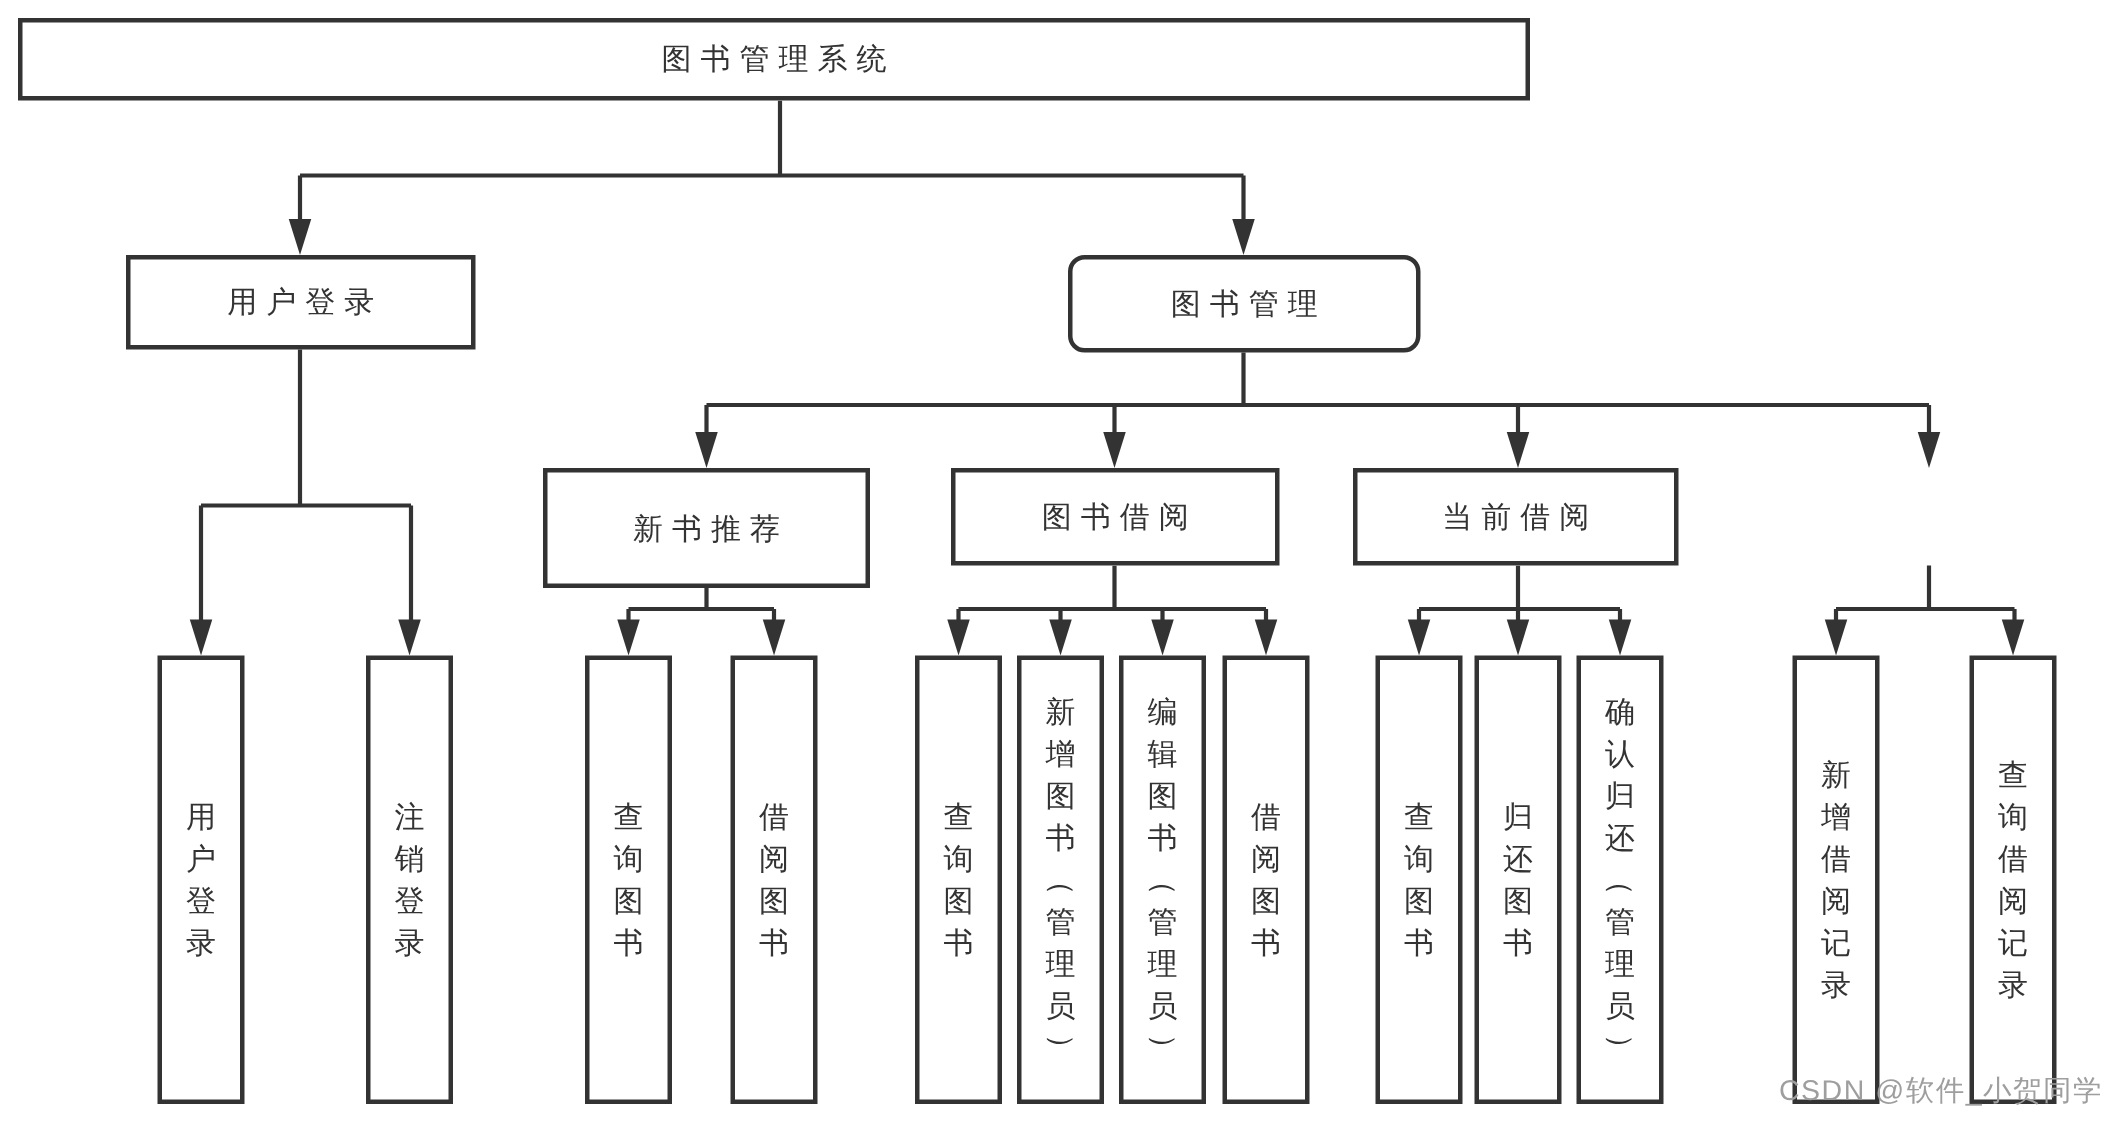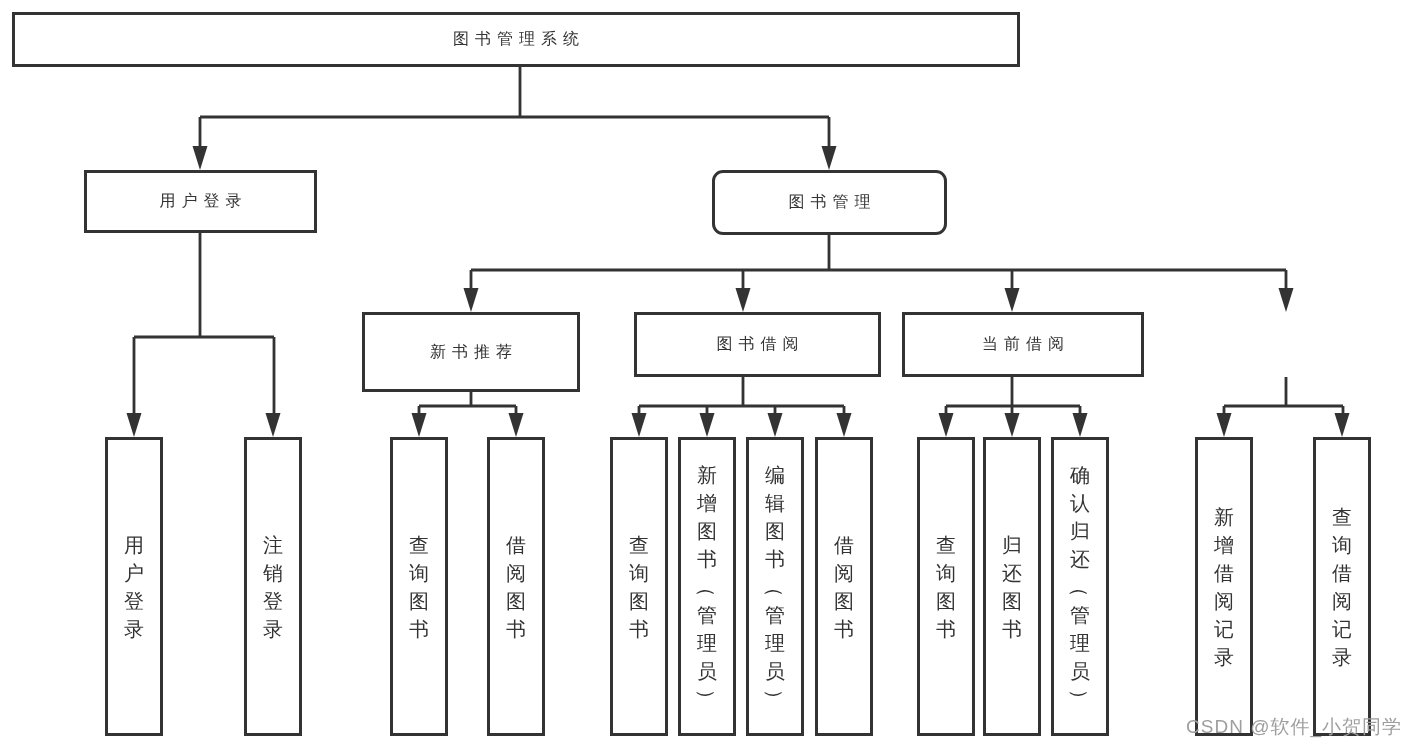--- a/index.html
+++ b/index.html
@@ -7,37 +7,37 @@
   #canvas{
     position:relative;width:1405px;height:747px;background:var(--background,#fff);
     font-family:"Liberation Sans","DejaVu Sans",sans-serif;overflow:hidden;
   }
   svg.connectors{position:absolute;left:0;top:0;width:1405px;height:747px;}
   svg.connectors path{stroke:var(--line,#333);stroke-width:2.8;fill:none;}
   svg.connectors polygon{fill:var(--line,#333);}
   .node{
     position:absolute;box-sizing:border-box;border:3px solid var(--border,#333);
     background:#fff;display:flex;align-items:center;justify-content:center;
-    font-size:16px;letter-spacing:6px;text-indent:6px;color:var(--text,#333);
+    font-size:20px;letter-spacing:6px;text-indent:6px;color:var(--text,#333);
     white-space:nowrap;
   }
   .leaf{
     position:absolute;top:437px;width:58px;height:299px;box-sizing:border-box;
     border:3px solid var(--border,#333);background:#fff;
     display:flex;flex-direction:column;align-items:center;justify-content:center;
     gap:8px;font-size:20px;color:var(--text,#333);
   }
   .leaf span{display:block;line-height:1;}
   .leaf span.rot{transform:rotate(90deg);}
   #n-root{left:12px;top:12px;width:1008px;height:55px;}
   #n-user-login{left:84px;top:170px;width:233px;height:63px;}
   #n-book-mgmt{left:712px;top:170px;width:235px;height:65px;border-radius:11px;}
   #n-new-books{left:362px;top:312px;width:218px;height:80px;}
-  #n-borrow{left:634px;top:312px;width:247px;height:65px;}
-  #n-current{left:902px;top:312px;width:242px;height:65px;}
+  #n-borrow{left:634px;top:312px;width:219px;height:65px;}
+  #n-current{left:902px;top:312px;width:217px;height:65px;}
   #n-records{left:1176px;top:312px;width:221px;height:65px;}
   #l-user-login{left:105px;}
   #l-logout{left:244px;}
   #l-nb-query{left:390px;}
   #l-nb-borrow{left:487px;}
   #l-bw-query{left:610px;}
   #l-bw-add{left:678px;}
   #l-bw-edit{left:746px;}
   #l-bw-borrow{left:815px;}
   #l-cur-query{left:917px;}

